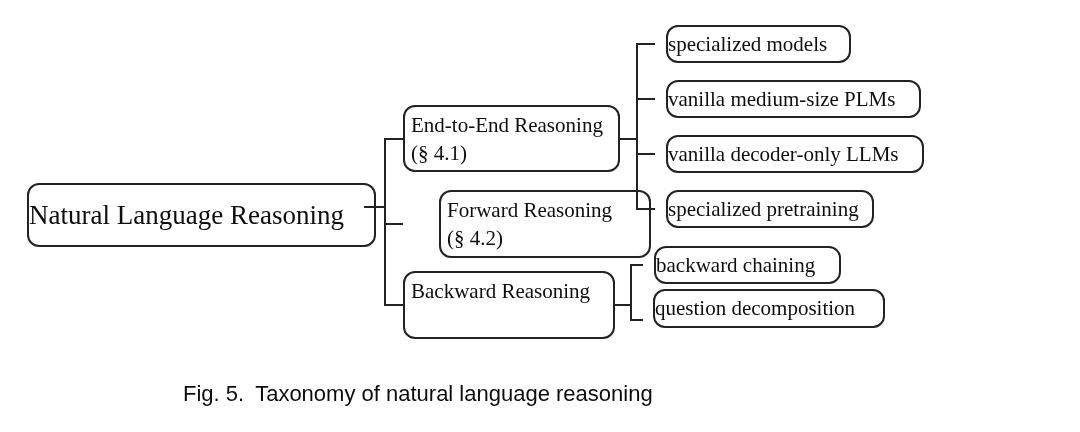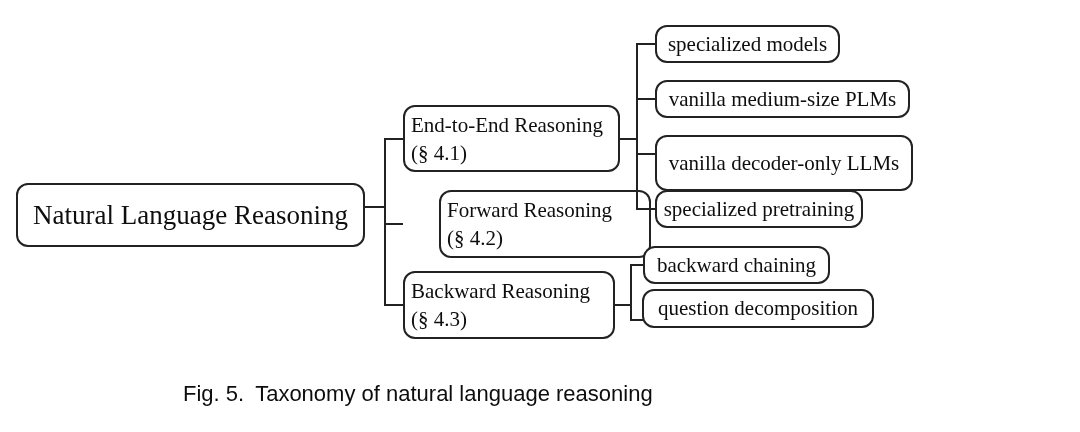--- a/index.html
+++ b/index.html
@@ -16,38 +16,39 @@
     box-sizing: border-box;
     border: 2px solid #222222;
     border-radius: 12px;
     background: #ffffff;
     color: #0e0e0e;
     white-space: nowrap;
   }
   .node.centered {
     display: flex;
     align-items: center;
-    justify-content: center;
+    justify-content: flex-start;
+    margin-left: 11px;
   }
   .root-node {
     left: 16px; top: 183px; width: 349px; height: 64px;
     font-size: 27px;
   }
   .branch-node {
     padding: 4px 8px 0 6px;
     font-size: 21px;
     line-height: 28px;
   }
   .branch-e2e { left: 403px; top: 105px; width: 217px; height: 67px; }
   .branch-fwd { left: 403px; top: 190px; width: 212px; height: 68px; margin-left: 36px; }
   .branch-bwd { left: 403px; top: 271px; width: 212px; height: 68px; }
   .leaf-node { font-size: 21px; }
   .leaf-1 { left: 655px; top: 25px;  width: 185px; height: 38px; }
   .leaf-2 { left: 655px; top: 80px;  width: 255px; height: 38px; }
-  .leaf-3 { left: 655px; top: 135px; width: 258px; height: 56px; }
+  .leaf-3 { left: 655px; top: 135px; width: 258px; height: 38px; }
   .leaf-4 { left: 655px; top: 190px; width: 208px; height: 38px; }
   .leaf-5 { left: 643px; top: 246px; width: 187px; height: 38px; }
   .leaf-6 { left: 642px; top: 289px; width: 232px; height: 39px; }
   .line {
     position: absolute;
     background: #222222;
   }
   .caption {
     position: absolute;
     left: 183px; top: 381px;
@@ -72,21 +73,20 @@
   <div class="node branch-node branch-e2e">
     <div>End-to-End Reasoning</div>
     <div>(§ 4.1)</div>
   </div>
   <div class="node branch-node branch-fwd">
     <div>Forward Reasoning</div>
     <div>(§ 4.2)</div>
   </div>
   <div class="node branch-node branch-bwd">
     <div>Backward Reasoning</div>
-    <div>(§ 4.3)</div>
   </div>
 
   <div class="node centered leaf-node leaf-1">
     <span>specialized models</span>
   </div>
   <div class="node centered leaf-node leaf-2">
     <span>vanilla medium-size PLMs</span>
   </div>
   <div class="node centered leaf-node leaf-3">
     <span>vanilla decoder-only LLMs</span>

